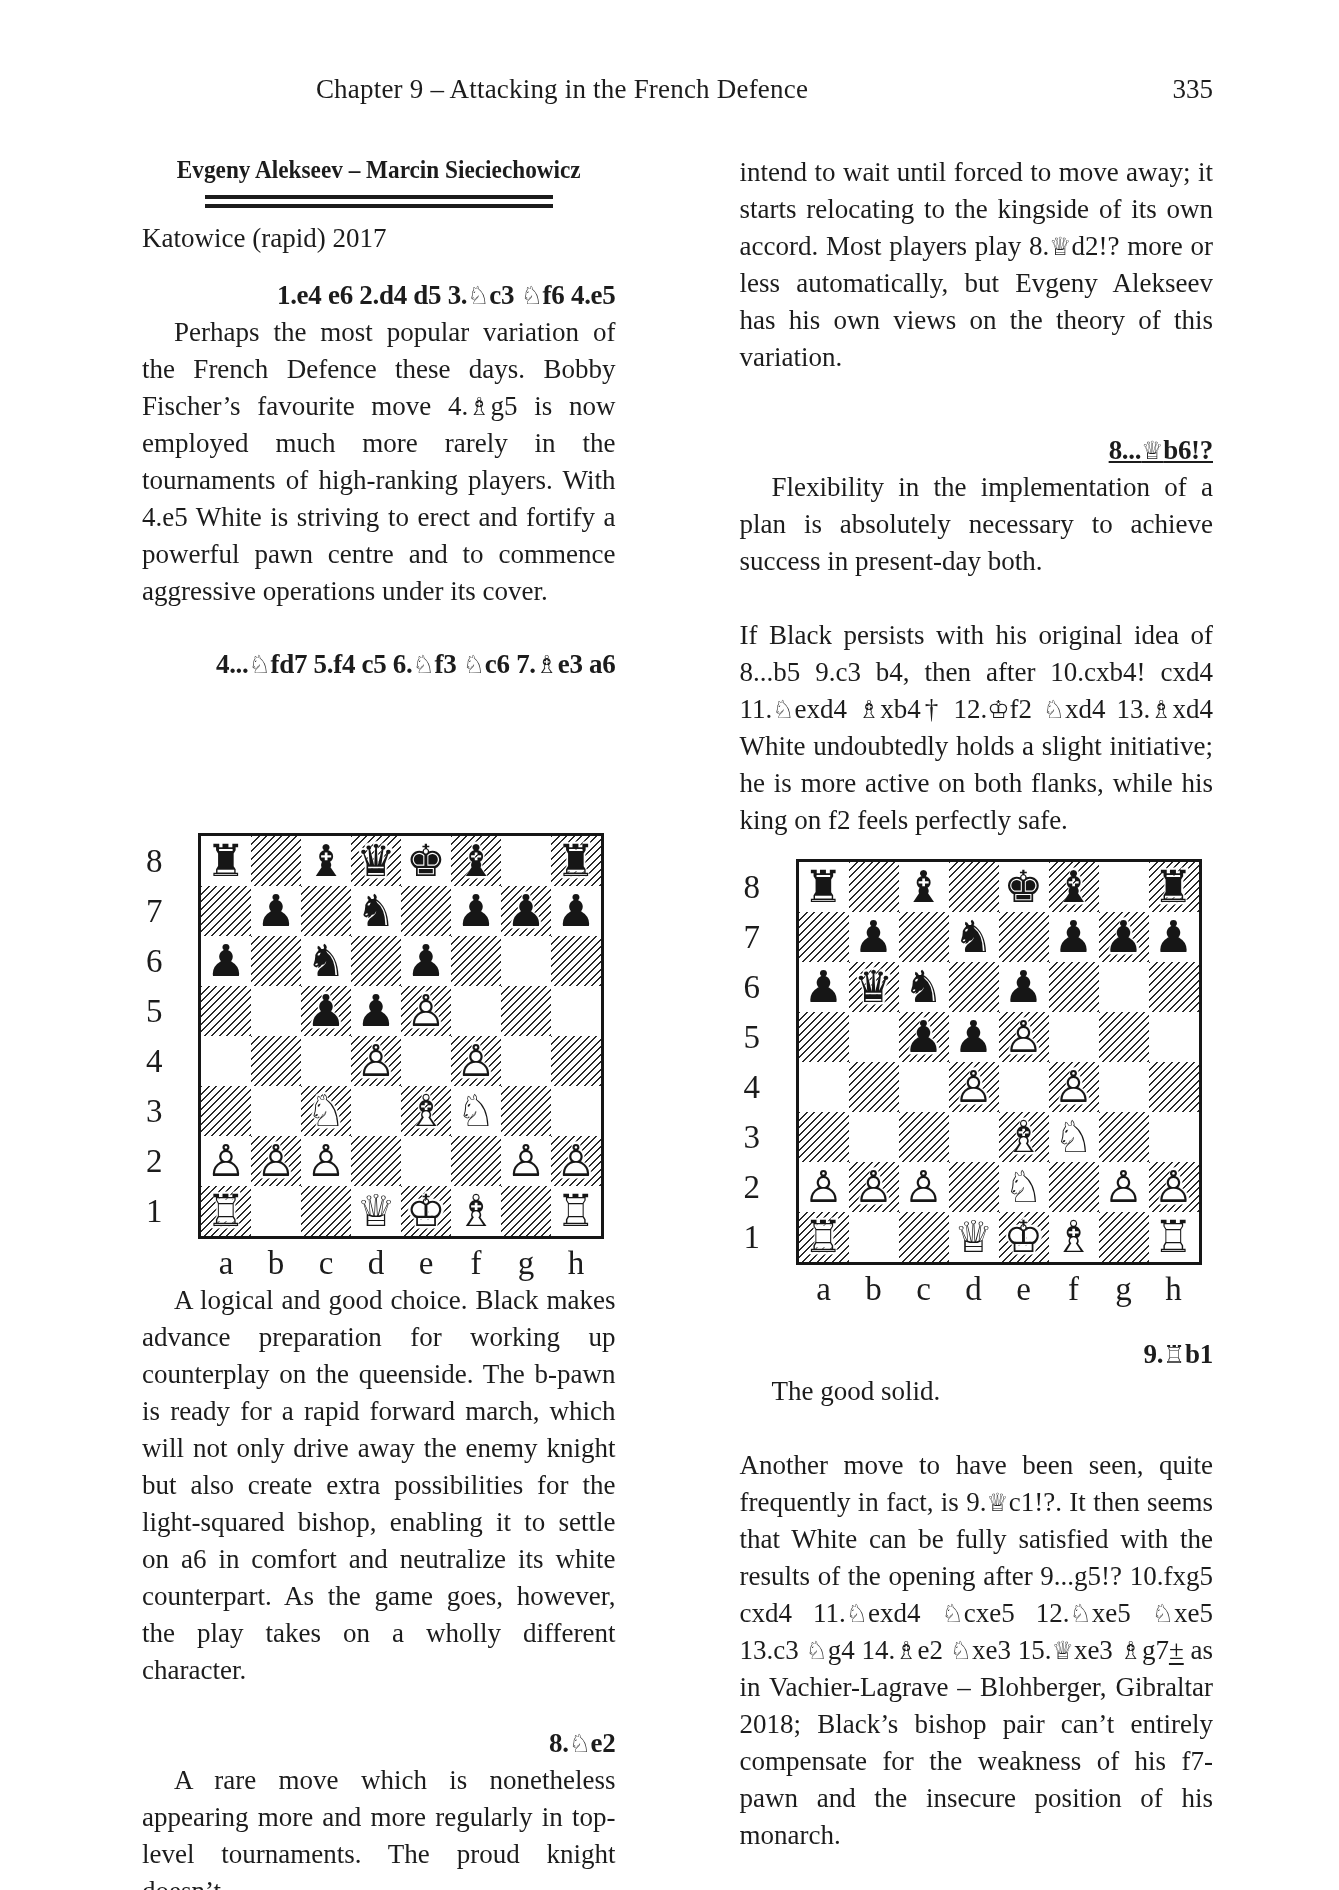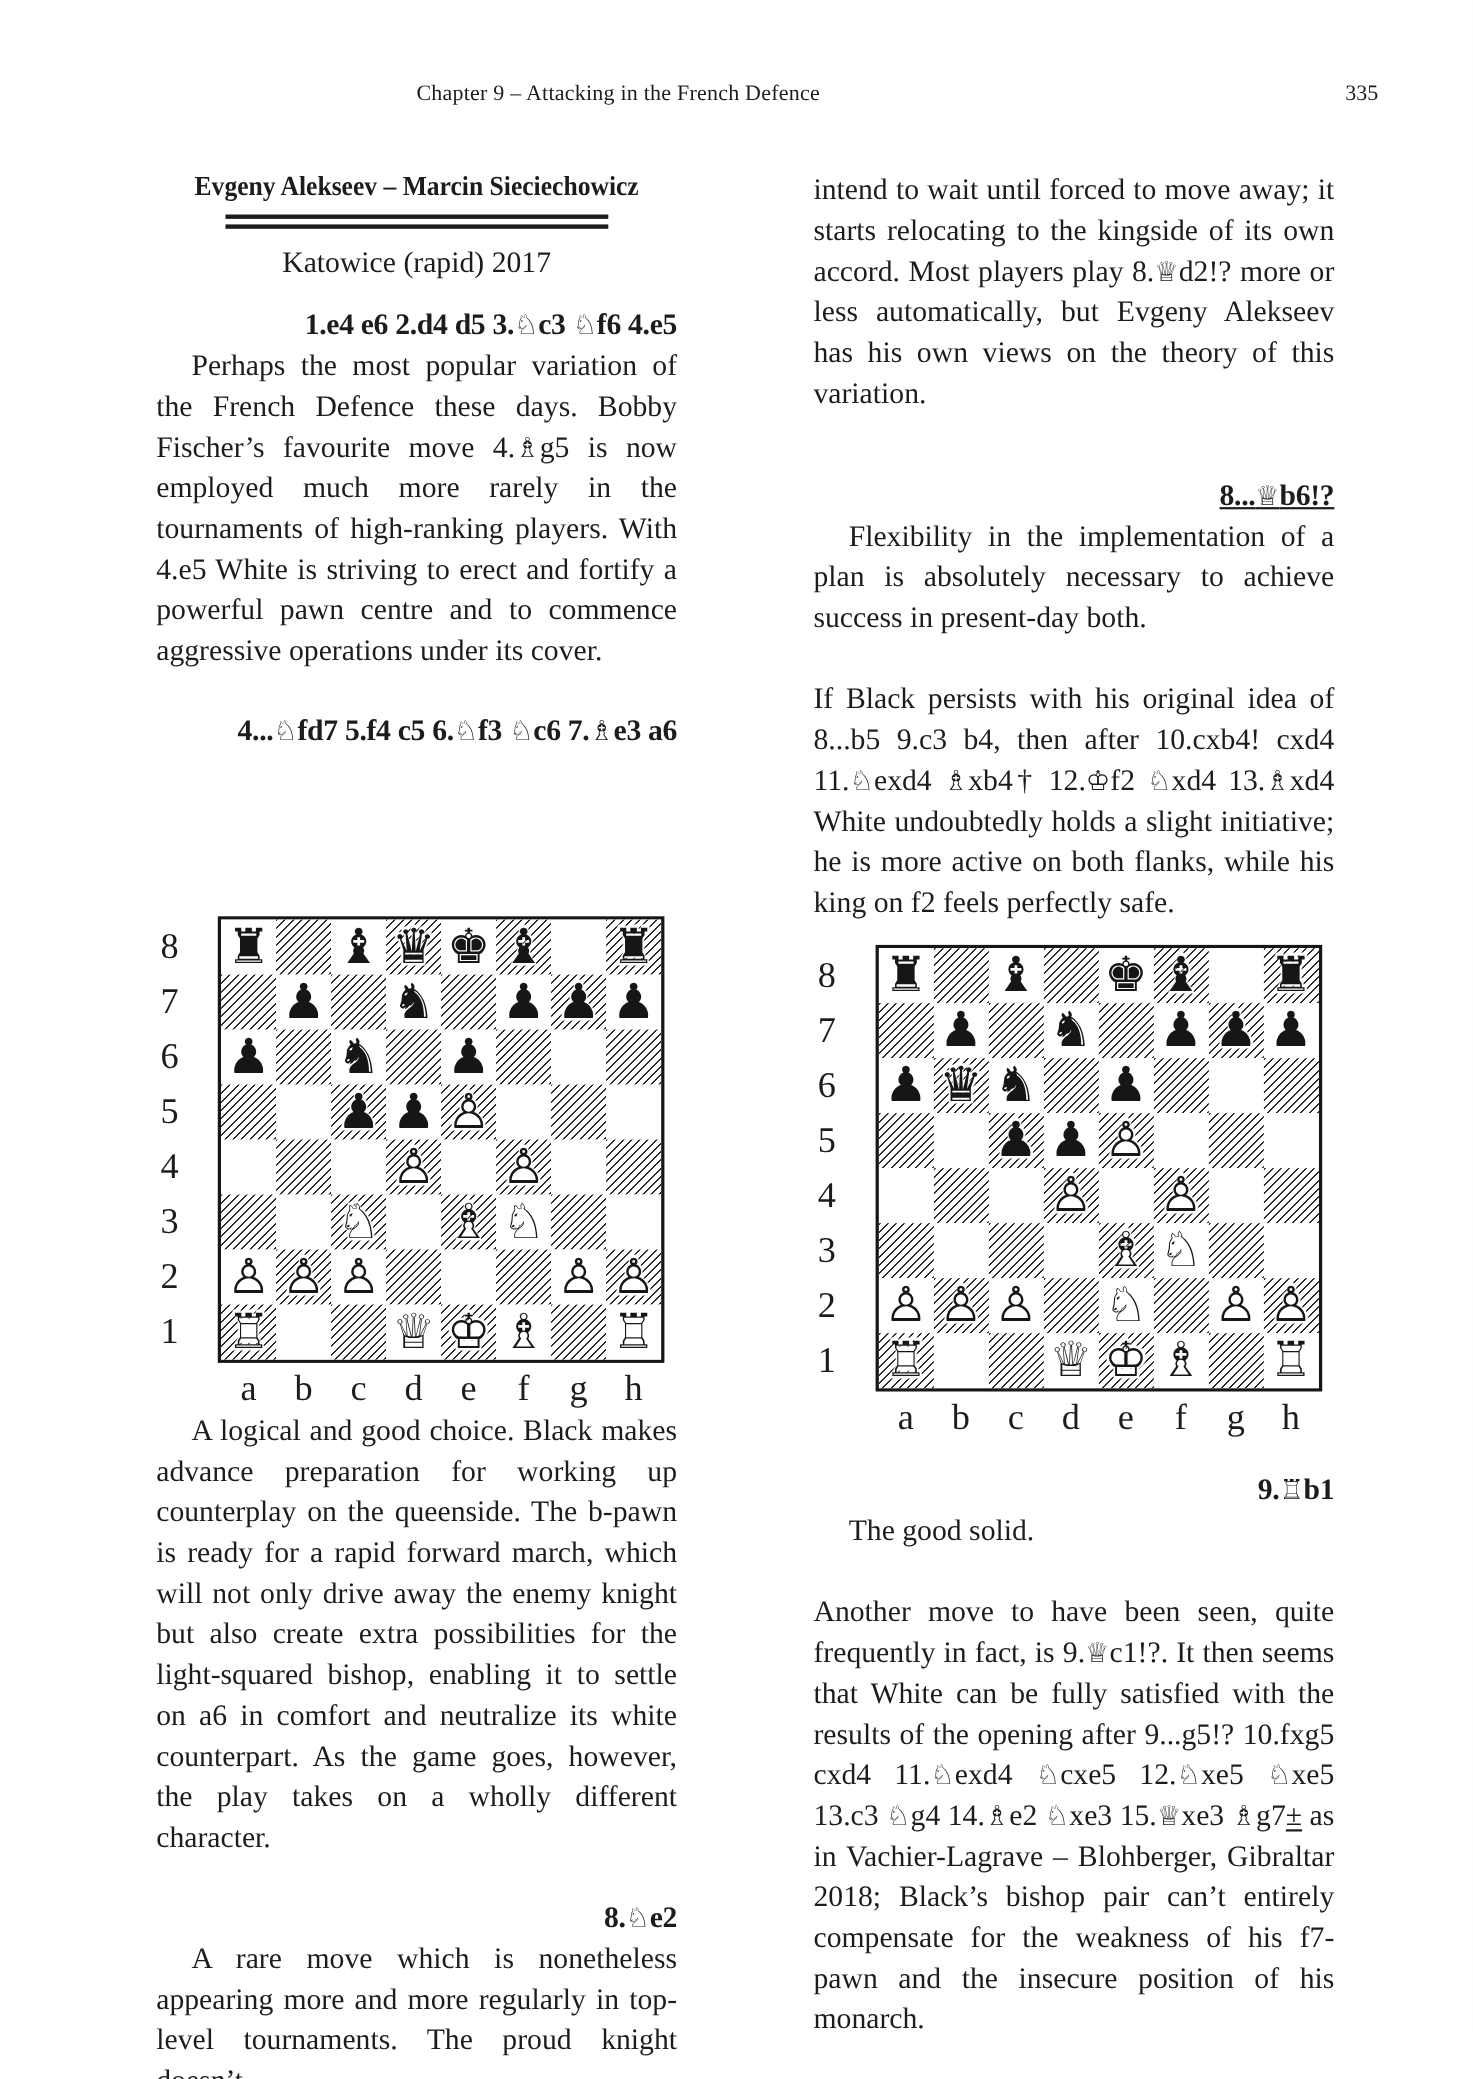--- a/index.html
+++ b/index.html
@@ -6,35 +6,35 @@
   .page{
     position:relative;
     width:1339px;height:1890px;
     margin:0 auto;
     background:#ffffff;
     color:#1c1c1c;
     font-family:"Liberation Serif",serif;
     overflow:hidden;
   }
   
-  .header{position:relative;margin:74px 68px 0;height:40px;font-size:20px;}
+  .header{position:relative;margin:74px 108px 0;height:40px;font-size:27px;}
   .header-title{position:absolute;left:0;right:215px;text-align:center;letter-spacing:0.2px;}
   .page-number{position:absolute;right:18px;top:0;}
   
   .columns{display:flex;margin:40px 126px 0 142px;gap:124px;}
   .col{flex:1;min-width:0;font-size:27px;line-height:37px;text-align:justify;}
   .para{margin:0;}
   .para.indent{text-indent:32px;}
   .para.gap{margin-top:37px;}
   .moves{font-weight:bold;text-align:right;margin:36px 0 0 0;letter-spacing:-0.3px;white-space:nowrap;}
   .moves.first{margin-top:20px;}
   
   .game-title{font-weight:bold;font-size:25px;line-height:32px;text-align:center;white-space:nowrap;transform:scaleX(0.93);transform-origin:center;}
   .rule{width:348px;height:5px;border-top:4px solid #1c1c1c;border-bottom:4px solid #1c1c1c;margin:9px auto 12px;}
-  .event{text-align:center;margin:0;}
+  .event{text-align:left;margin:0;}
   
   .fig{font-family:"DejaVu Sans",sans-serif;font-weight:normal;font-size:0.92em;}
   .pe{text-decoration:underline;text-decoration-thickness:1.5px;text-underline-offset:4px;}
   
   .diagram{margin-top:28px;}
   .diagram.d1{margin-top:150px;}
   .diagram.d2{margin-top:20px;}
   .diag-grid{display:flex;}
   .ranks{display:flex;flex-direction:column;width:56px;padding-top:3px;}
   .rank-label{height:50px;line-height:50px;font-size:33px;text-align:left;padding-left:4px;}

